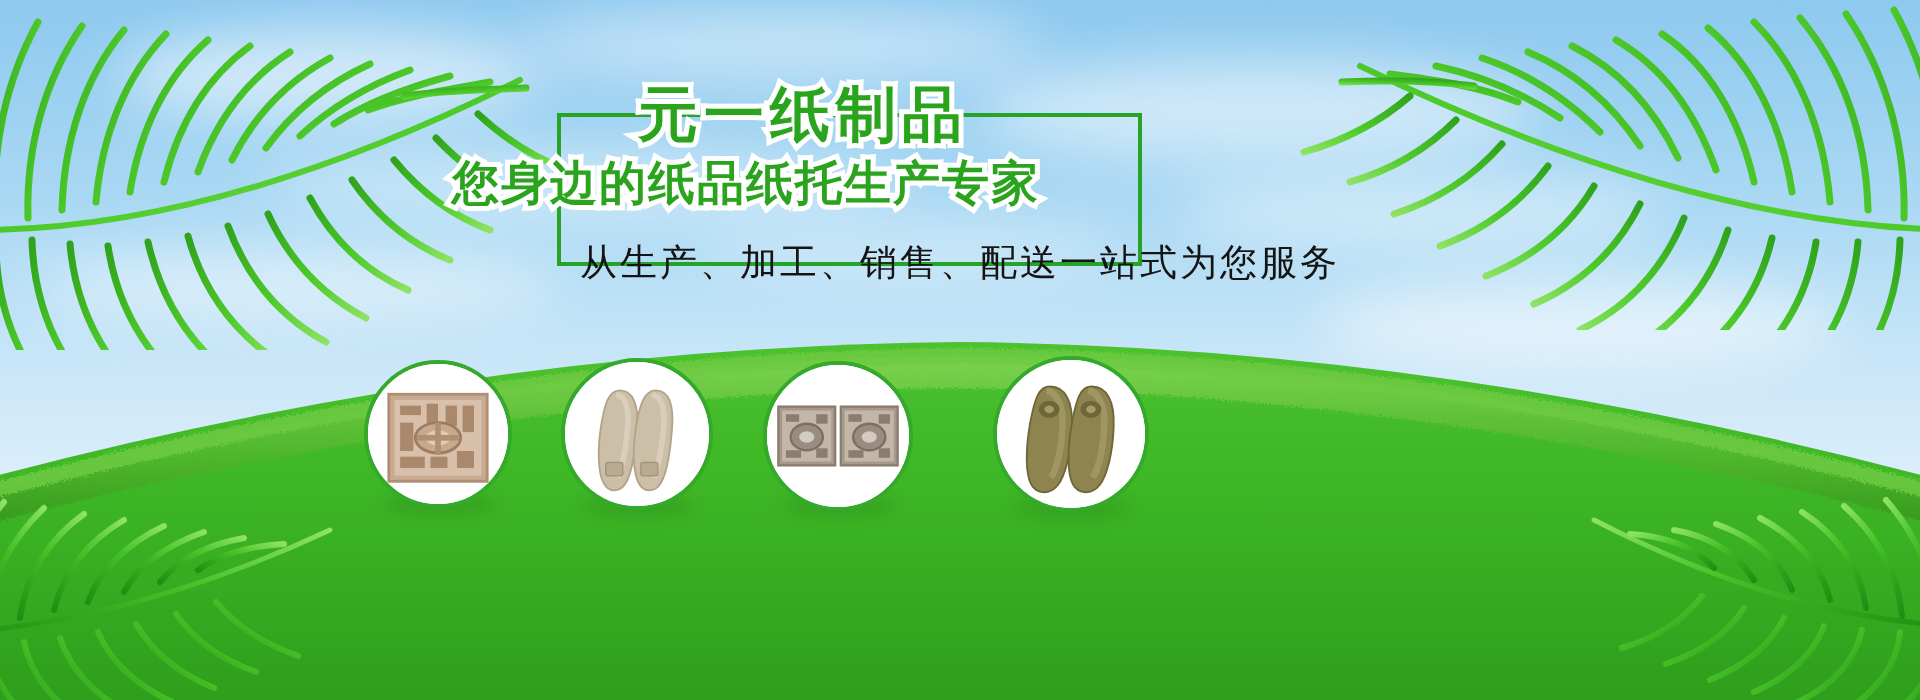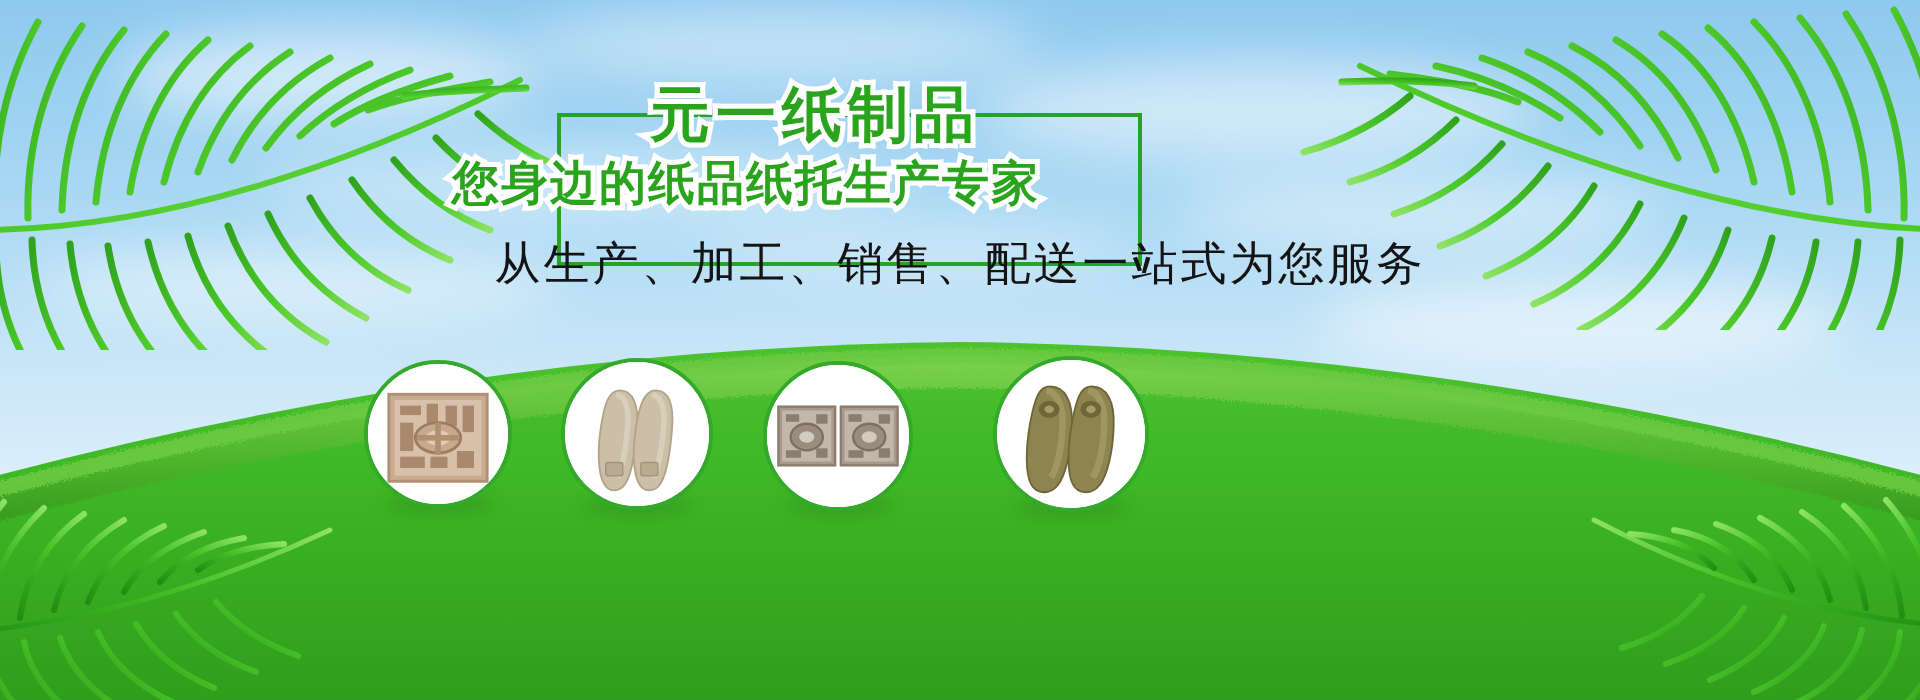--- a/index.html
+++ b/index.html
@@ -56,34 +56,33 @@
     letter-spacing:2px;
     white-space:nowrap;
     -webkit-text-stroke:10px #ffffff;
     paint-order:stroke fill;
     text-shadow:0 0 2px rgba(255,255,255,.9);
   }
   .headline1{
     left:638px;top:83px;
     font-size:60px;line-height:64px;
     letter-spacing:6px;
-    margin-left:12px;
   }
   .headline2{
     left:452px;top:147px;
     font-size:47px;line-height:72px;
     letter-spacing:2px;
   }
 
   .subtitle{
     position:absolute;
     left:487px;top:240px;
     width:946px;
     text-align:center;
-    font-size:46px;
+    font-size:37px;
     line-height:46px;
     color:#141414;
     letter-spacing:3px;
     white-space:nowrap;
   }
 
   
   .circles{position:absolute;left:0;top:0;width:100%;height:100%;}
   .circle{
     position:absolute;

